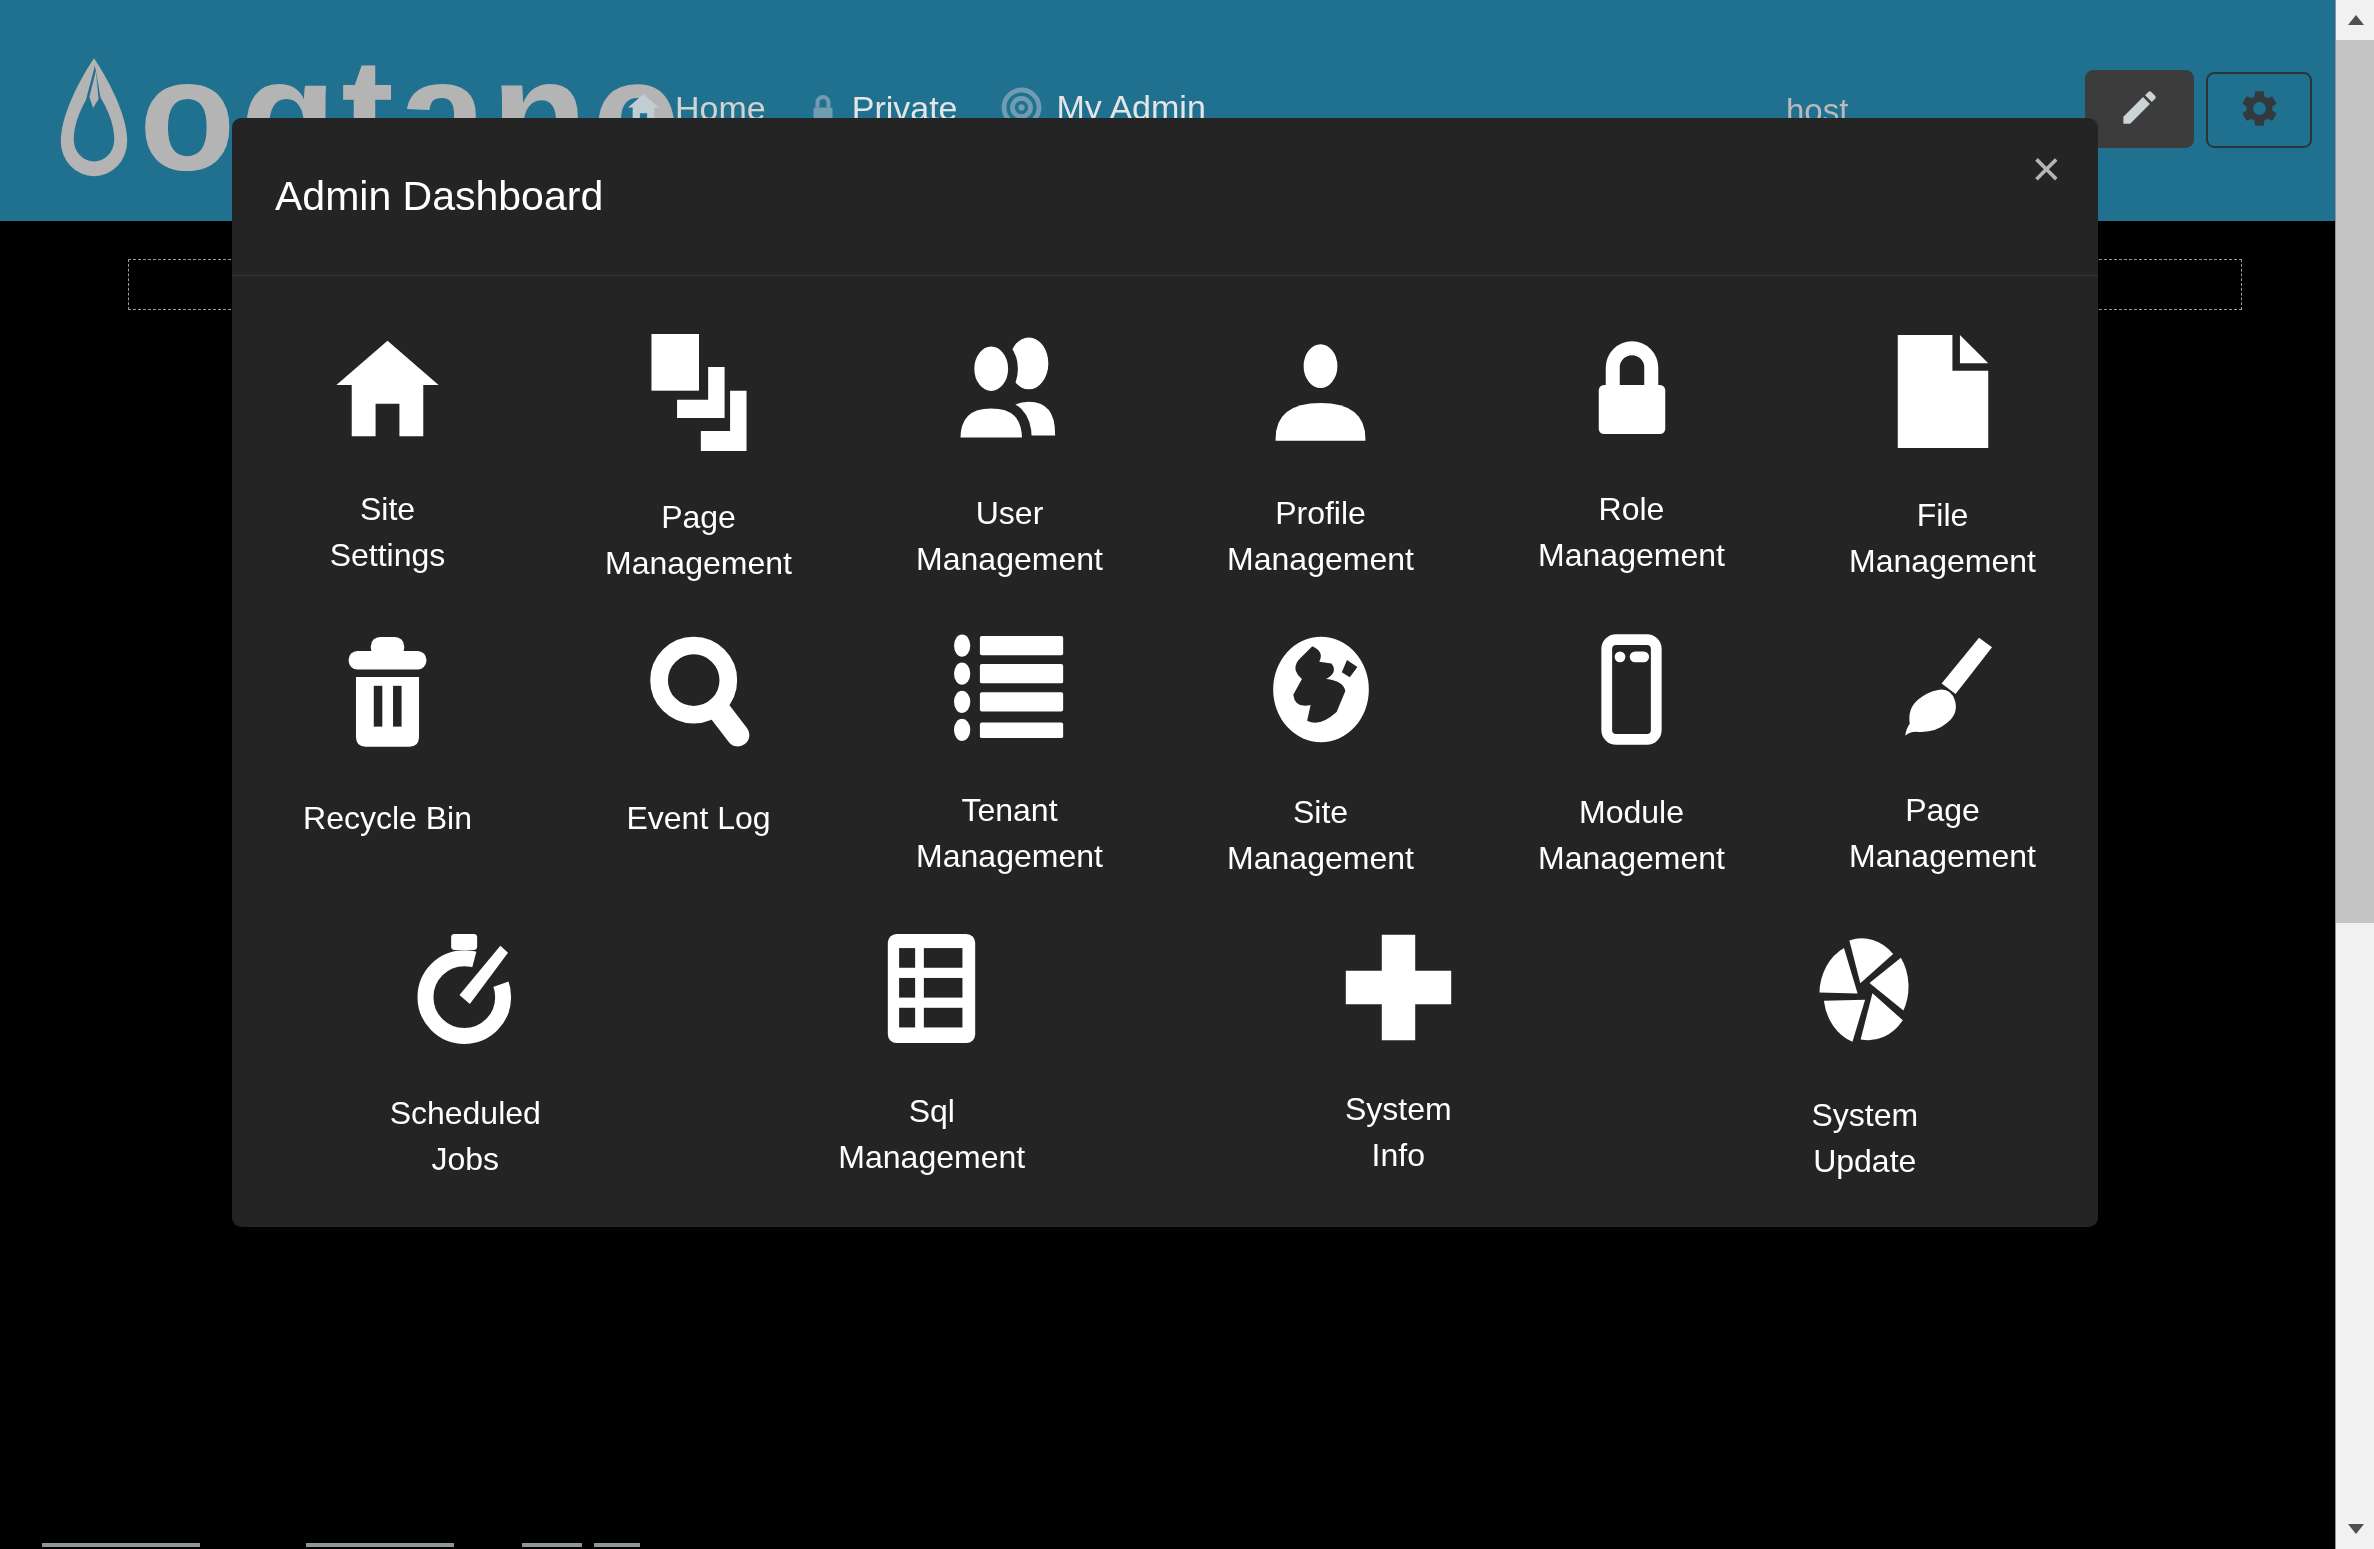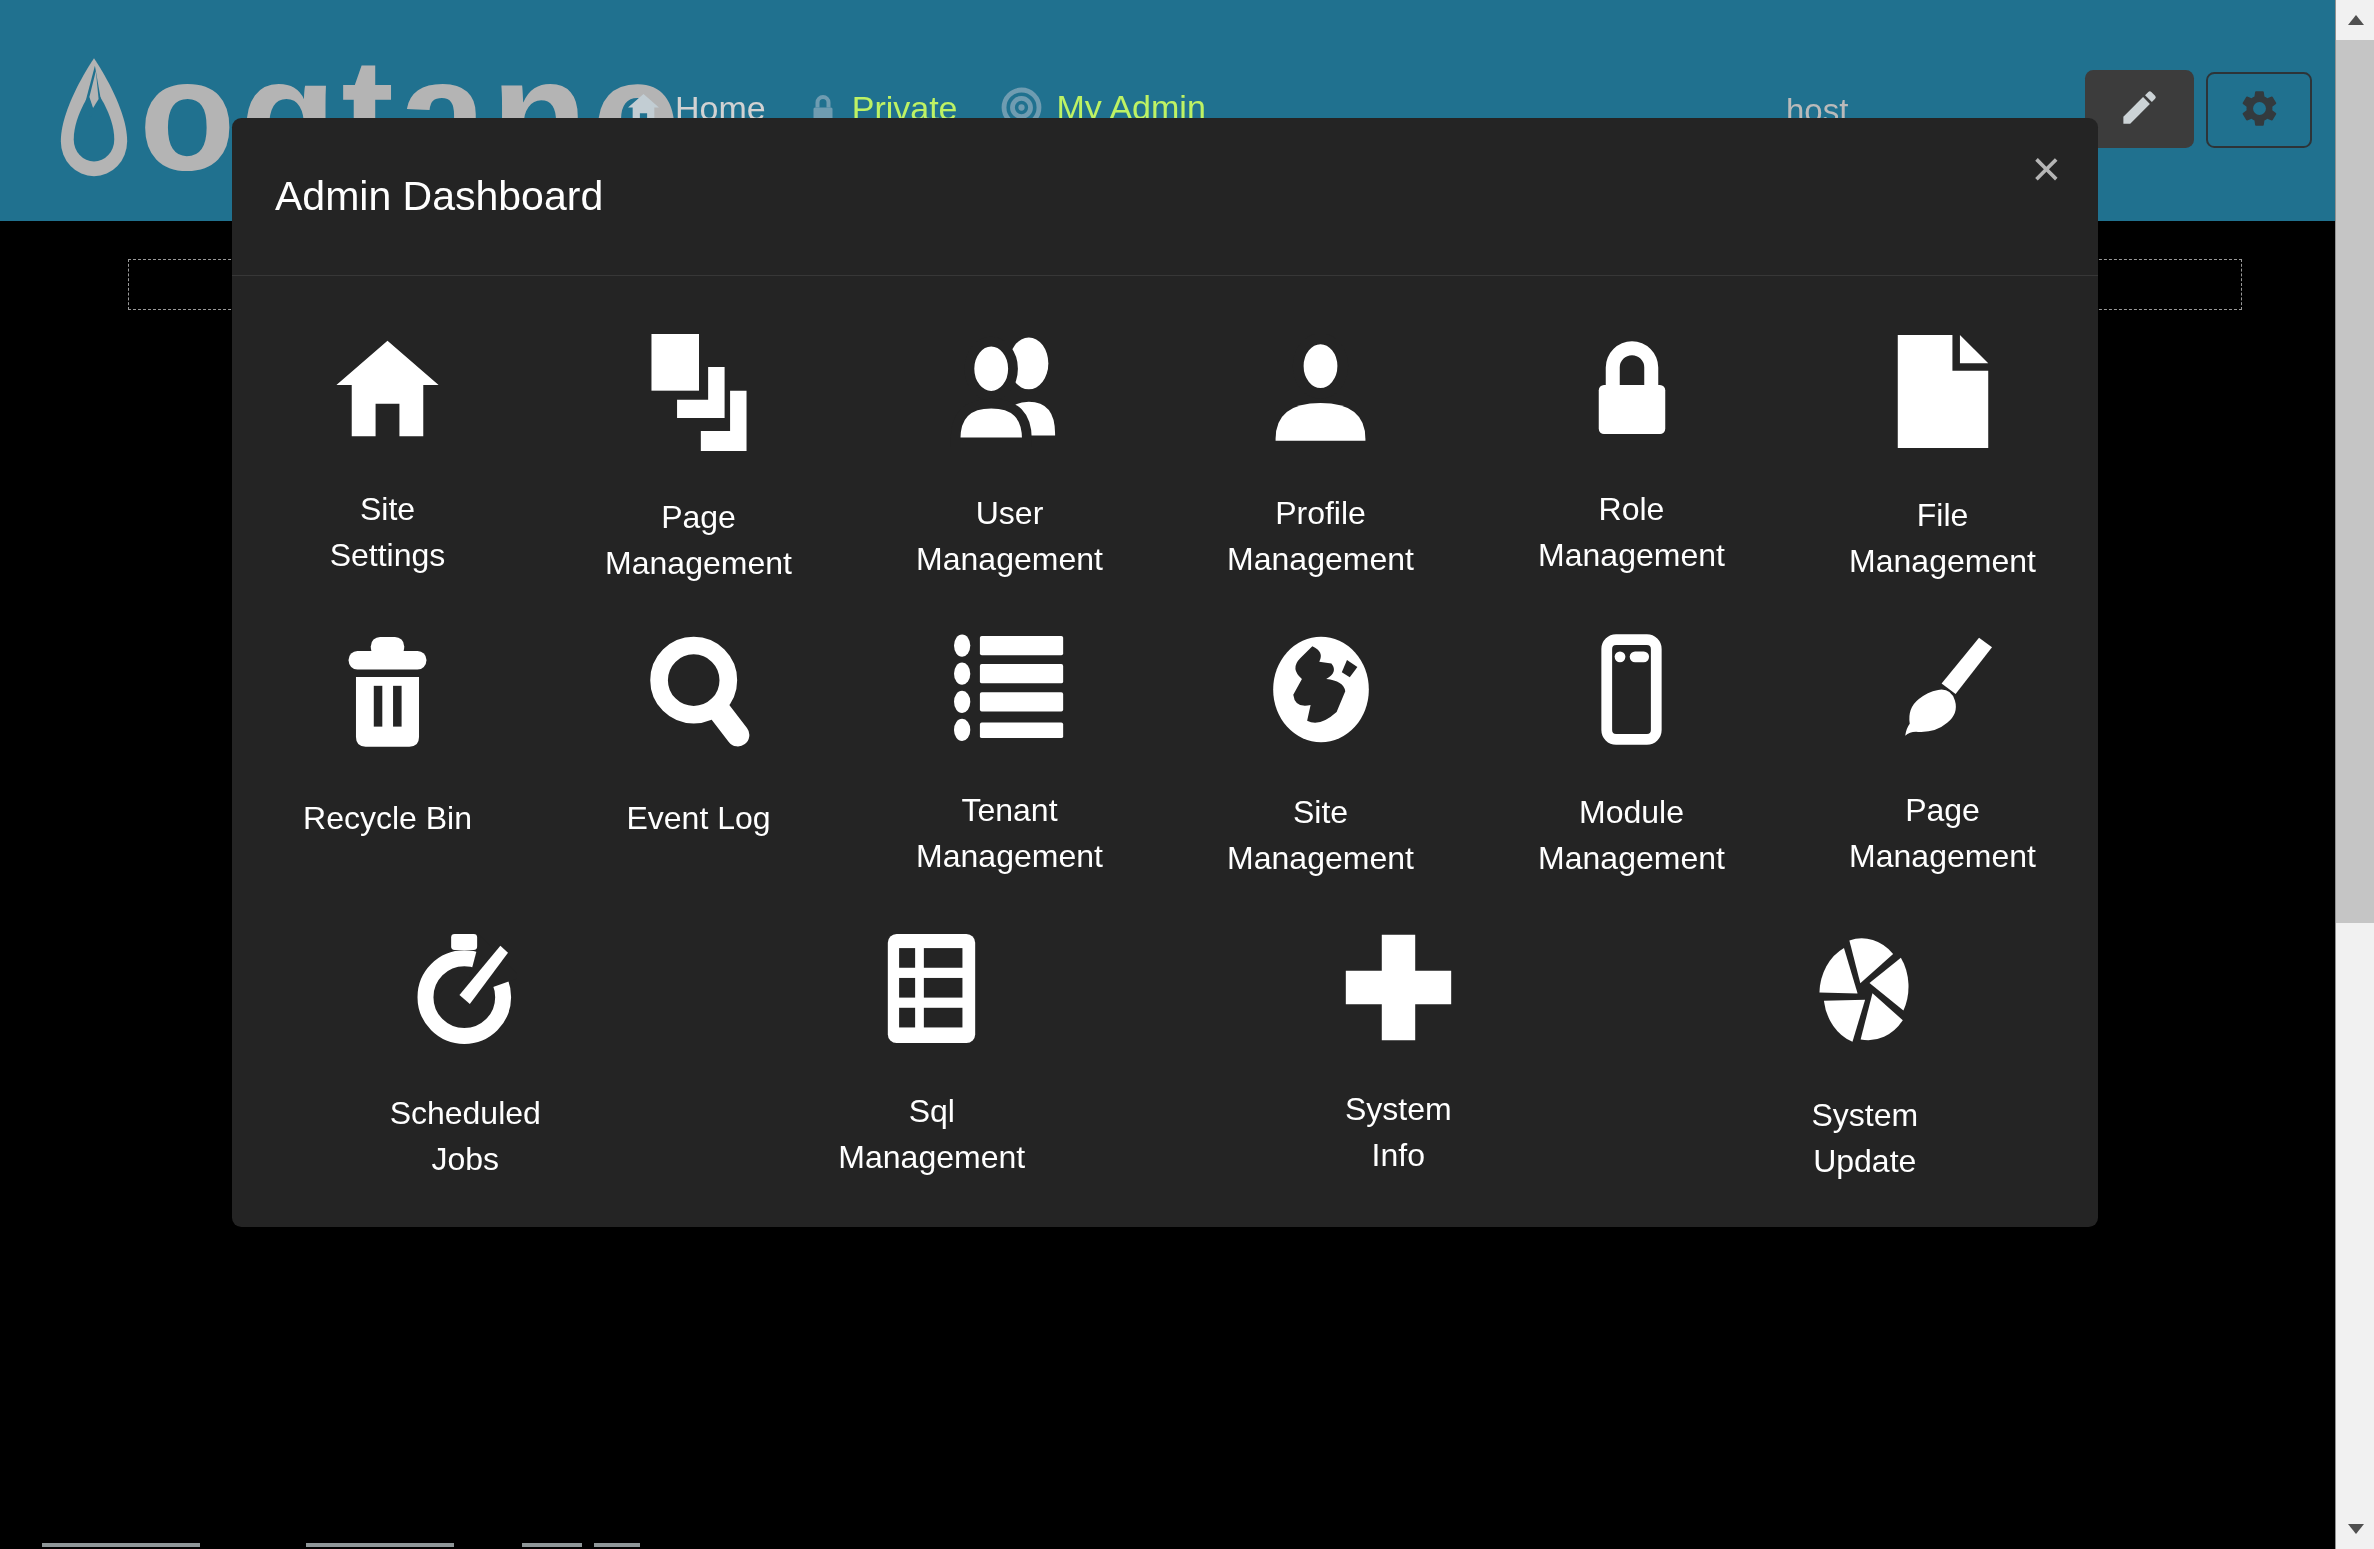--- a/index.html
+++ b/index.html
@@ -20,21 +20,21 @@
     position:absolute; left:139px; top:35px;
     font-size:158px; line-height:1; color:#b4b4b4;
     letter-spacing:4.6px; font-weight:700;
   }
   .nav {
     position:absolute; left:627px; top:76px; height:52px;
     display:flex; align-items:flex-end; gap:43px; z-index:6;
   }
   .nav-item { display:flex; align-items:center; gap:15px; font-size:34px; cursor:pointer; }
   .nav-item.active { color:#d2d2d2; }
-  .nav-item.muted  { color:#bef264; }
+  .nav-item.muted  { color:#e5e5e5; }
   .nav-item .nicon { display:flex; align-items:center; }
   .user-link {
     position:absolute; top:92px; font-size:33px; color:#bababa; z-index:6; cursor:pointer;
   }
   .user-host { left:1786px; }
   .user-logout { left:1937px;margin-top:42px; }
   .btn-edit {
     position:absolute; left:2085px; top:70px; width:109px; height:78px;
     background:#3c3c3c; border-radius:8.3px; z-index:6;
     display:flex; align-items:center; justify-content:center; cursor:pointer;

